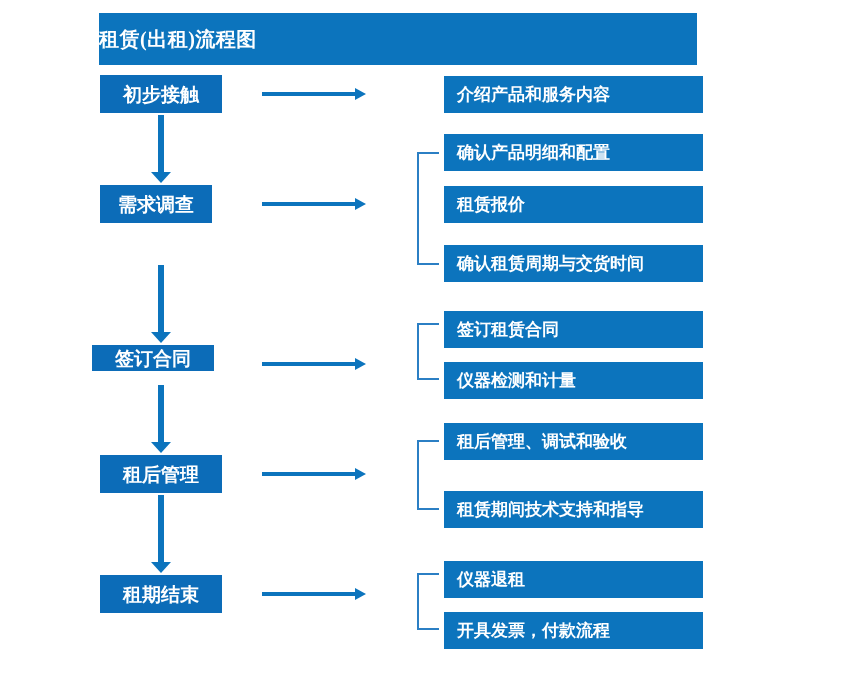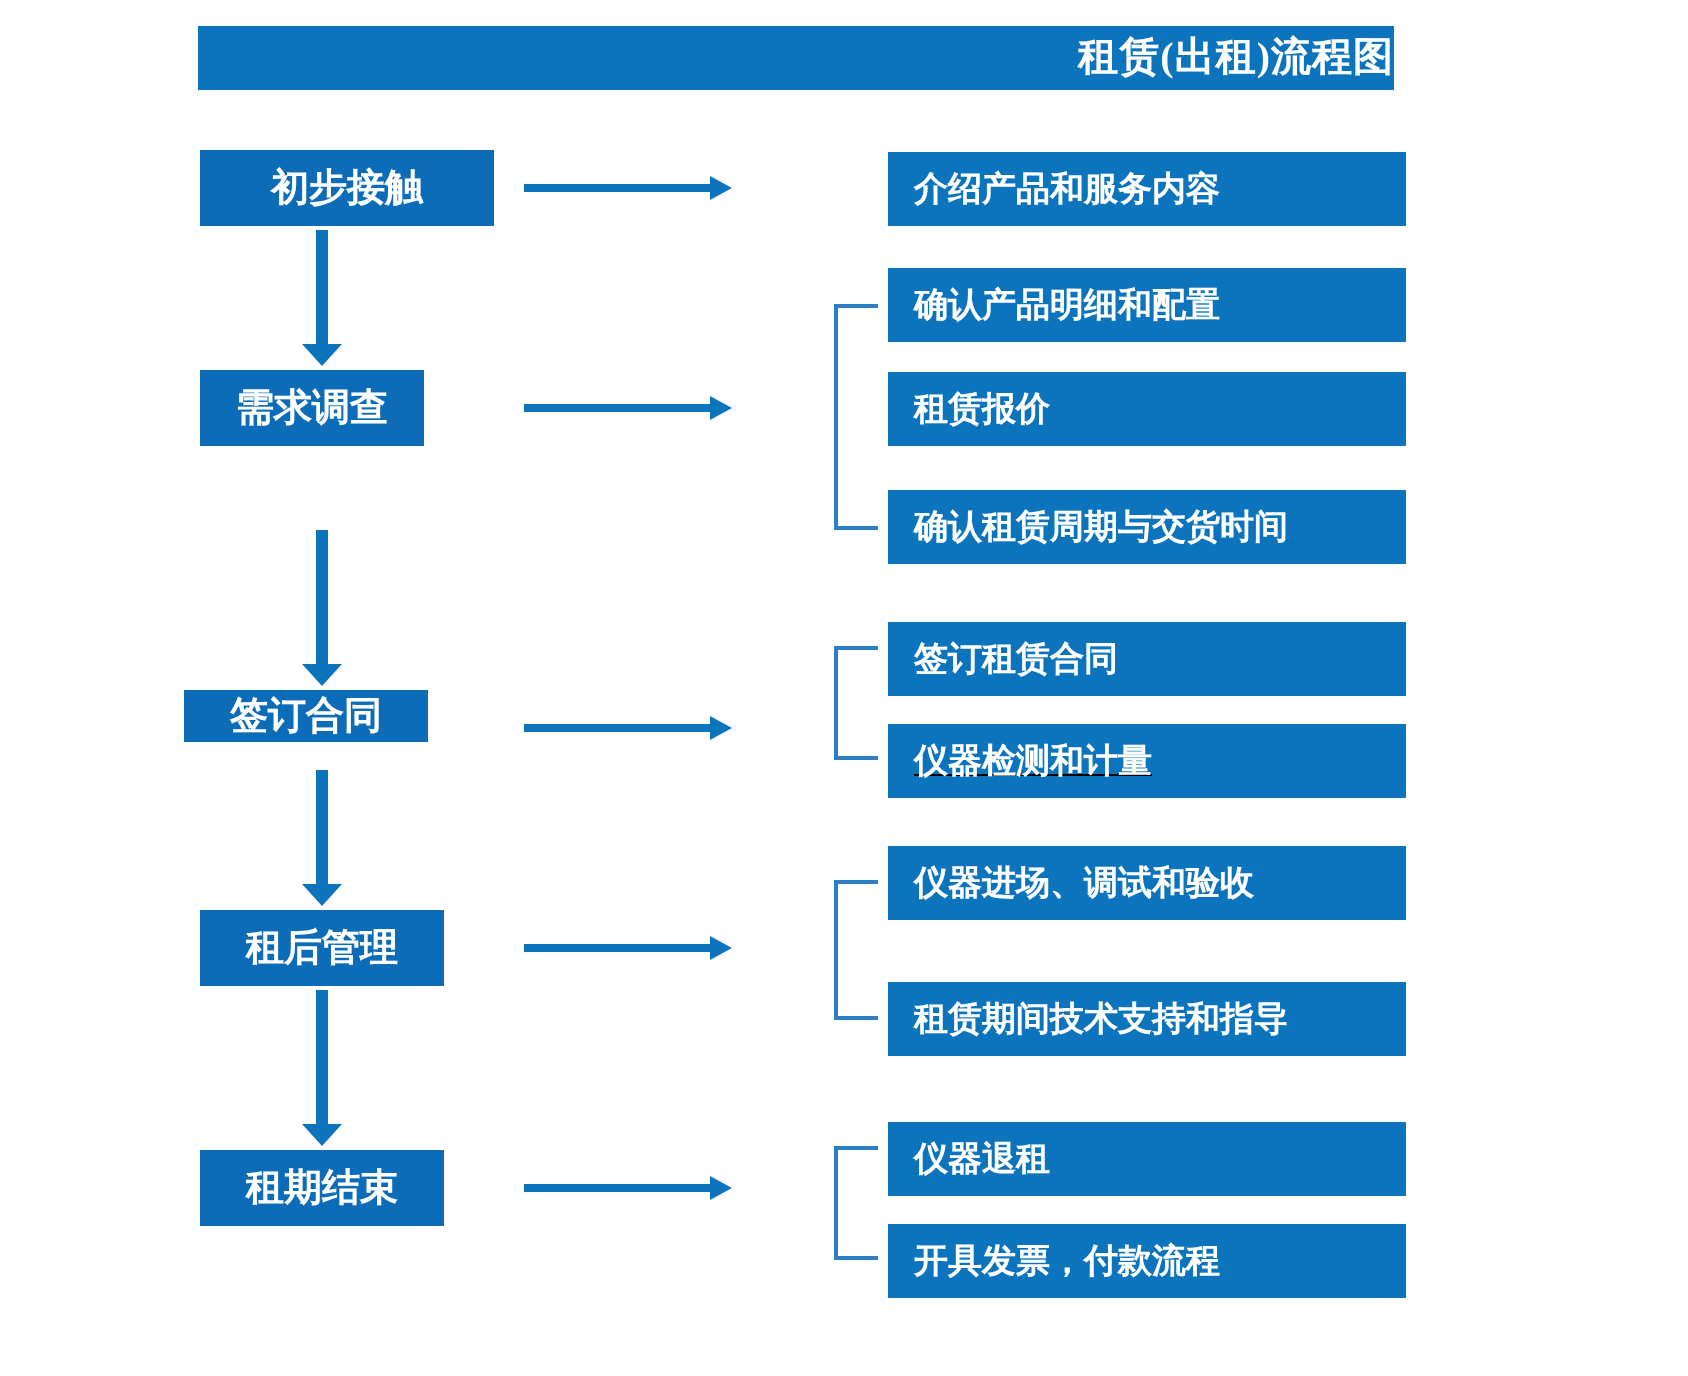--- a/index.html
+++ b/index.html
@@ -17,25 +17,25 @@
     background: #ffffff;
     overflow: hidden;
   }
 
   
   .title-bar {
     position: absolute;
     left: 99px;
     top: 13px;
     width: 598px;
-    height: 32px;
+    height: 52px;
     background: #0c74bd;
     display: flex;
     align-items: center;
-    justify-content: flex-end;
+    justify-content: flex-start;
   }
   .title-bar .title-text {
     color: #ffffff;
     font-size: 20px;
     font-weight: bold;
     letter-spacing: 0.5px;
     line-height: 1;
   }
 
   
@@ -133,21 +133,21 @@
 </style>
 </head>
 <body>
 
 <div id="canvas">
 
   <div class="title-bar">
     <span class="title-text">租赁(出租)流程图</span>
   </div>
 
-  <div class="stage-box" style="left:100px; top:75px; width:147px; height:38px;">
+  <div class="stage-box" style="left:100px; top:75px; width:122px; height:38px;">
     <span class="stage-label">初步接触</span>
   </div>
 
   <div class="stage-box" style="left:100px; top:185px; width:112px; height:38px;">
     <span class="stage-label">需求调查</span>
   </div>
 
   <div class="stage-box" style="left:92px; top:345px; width:122px; height:26px;">
     <span class="stage-label">签订合同</span>
   </div>
@@ -219,26 +219,26 @@
   </div>
 
   <div class="detail-box" style="top:245px;">
     <span class="detail-label">确认租赁周期与交货时间</span>
   </div>
 
   <div class="detail-box" style="top:311px;">
     <span class="detail-label">签订租赁合同</span>
   </div>
 
-  <div class="detail-box" style="top:362px;text-decoration:underline;">
+  <div class="detail-box" style="top:362px;">
     <span class="detail-label">仪器检测和计量</span>
   </div>
 
   <div class="detail-box" style="top:423px;">
-    <span class="detail-label">仪器进场、调试和验收</span>
+    <span class="detail-label">租后管理、调试和验收</span>
   </div>
 
   <div class="detail-box" style="top:491px;align-items:center;">
     <span class="detail-label">租赁期间技术支持和指导</span>
   </div>
 
   <div class="detail-box" style="top:561px;">
     <span class="detail-label">仪器退租</span>
   </div>
 

